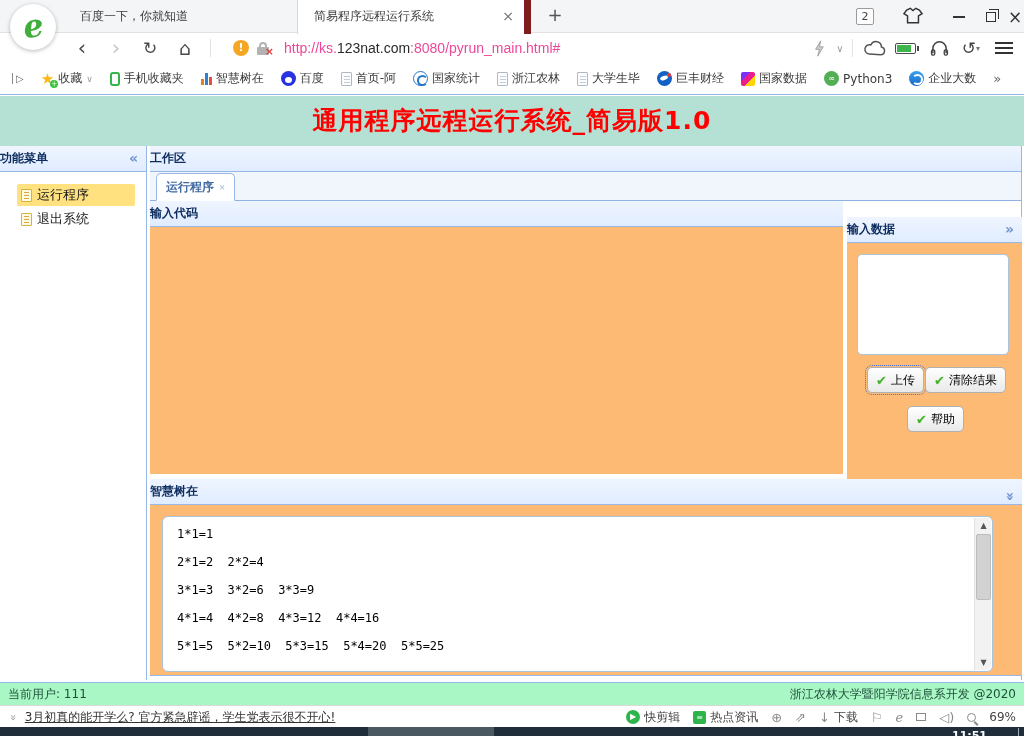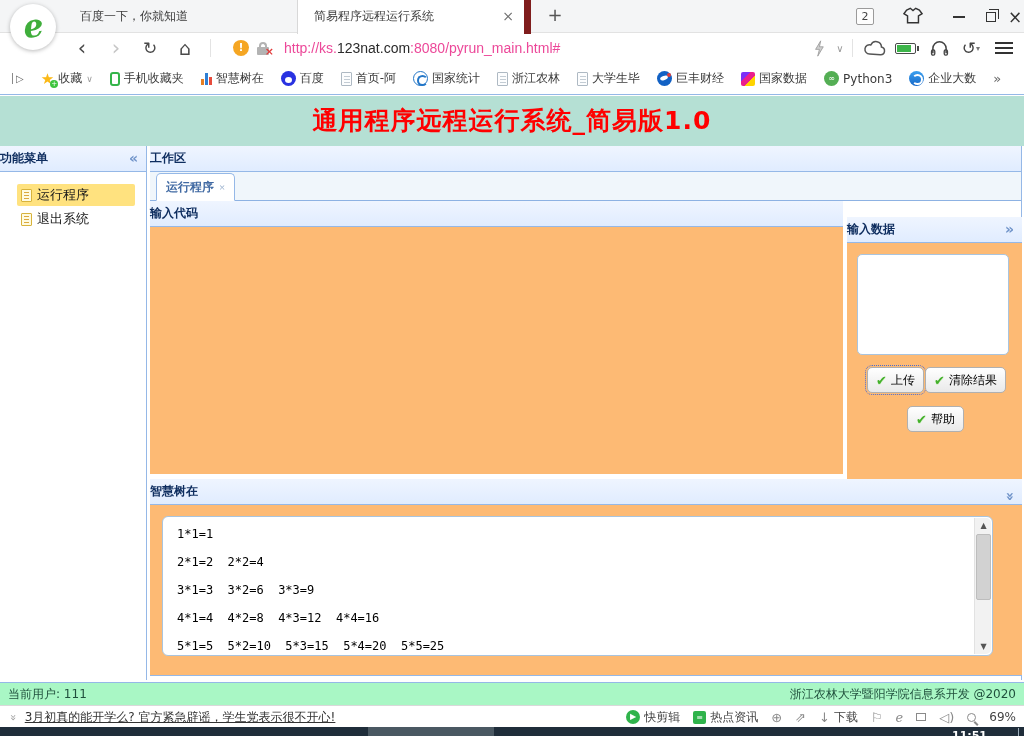--- a/index.html
+++ b/index.html
@@ -103,21 +103,21 @@
   .codepre, .respre { font-family:"DejaVu Sans Mono", monospace; font-size:12px; white-space:pre; color:#000; }
   .codepre { padding:9px 12px; line-height:16px; }
 
   .databox { left:10px; top:37px; width:152px; height:101px; border:1px solid #A9C4DE; border-radius:5px; background:#fff; position:absolute; }
   .ebtn { position:absolute; height:26px; display:inline-flex; align-items:center; gap:4px; padding:0 8px; border:1px solid #b0b0b0; border-radius:5px; background:linear-gradient(#ffffff,#e9e9e9); font-size:12px; color:#000; cursor:pointer; }
   .ebtn .chk { color:#43b02a; font-weight:bold; font-size:13px; text-shadow:0 1px 0 #d7f0cc; }
   .b-up { left:20px; top:150px; outline:1px dotted #4a6cd4; outline-offset:1px; }
   .b-clear { left:78px; top:150px; }
   .b-help { left:60px; top:189px; }
 
-  .resbox { left:12px; top:37px; width:831px; height:140px; }
+  .resbox { left:12px; top:37px; width:831px; height:156px; }
   .respre { padding:10px 14px; line-height:14px; }
   .vscroll { position:absolute; top:1px; right:1px; bottom:1px; width:17px; background:#f2f2f2; border-left:1px solid #e2e2e2; border-radius:0 5px 5px 0; }
   .varrow { position:absolute; left:0; width:17px; height:15px; text-align:center; font-size:8px; color:#555; line-height:15px; }
   .va-up { top:0; } .va-dn { bottom:0; }
   .vthumb { position:absolute; left:1px; top:16px; width:15px; height:66px; background:#d2d2d2; border:1px solid #bdbdbd; border-radius:2px; }
 
   .statusbar { position:absolute; top:587px; left:0; width:1024px; height:24px; background:#a9f7c5; border-top:1px solid #95B8E7; border-bottom:1px solid #95B8E7; line-height:22px; font-size:12px; color:#20503d; }
   .statusbar .l { position:absolute; left:8px; }
   .statusbar .r { position:absolute; right:8px; }
 

